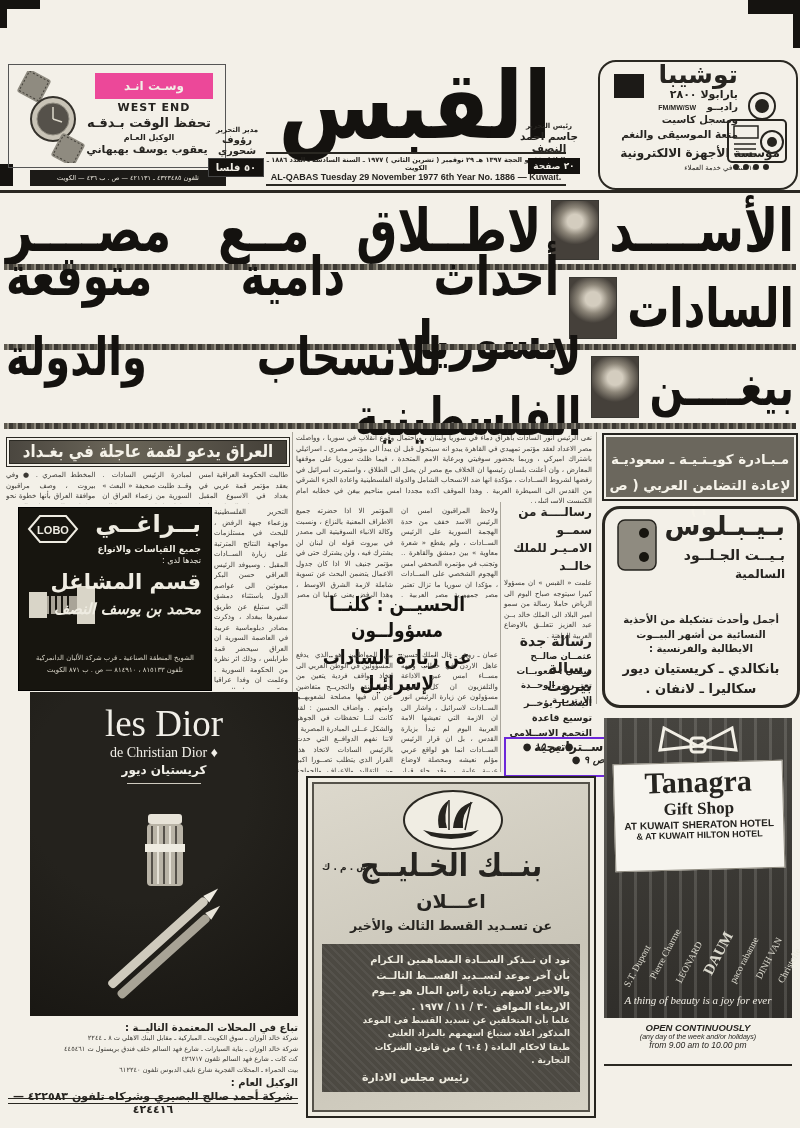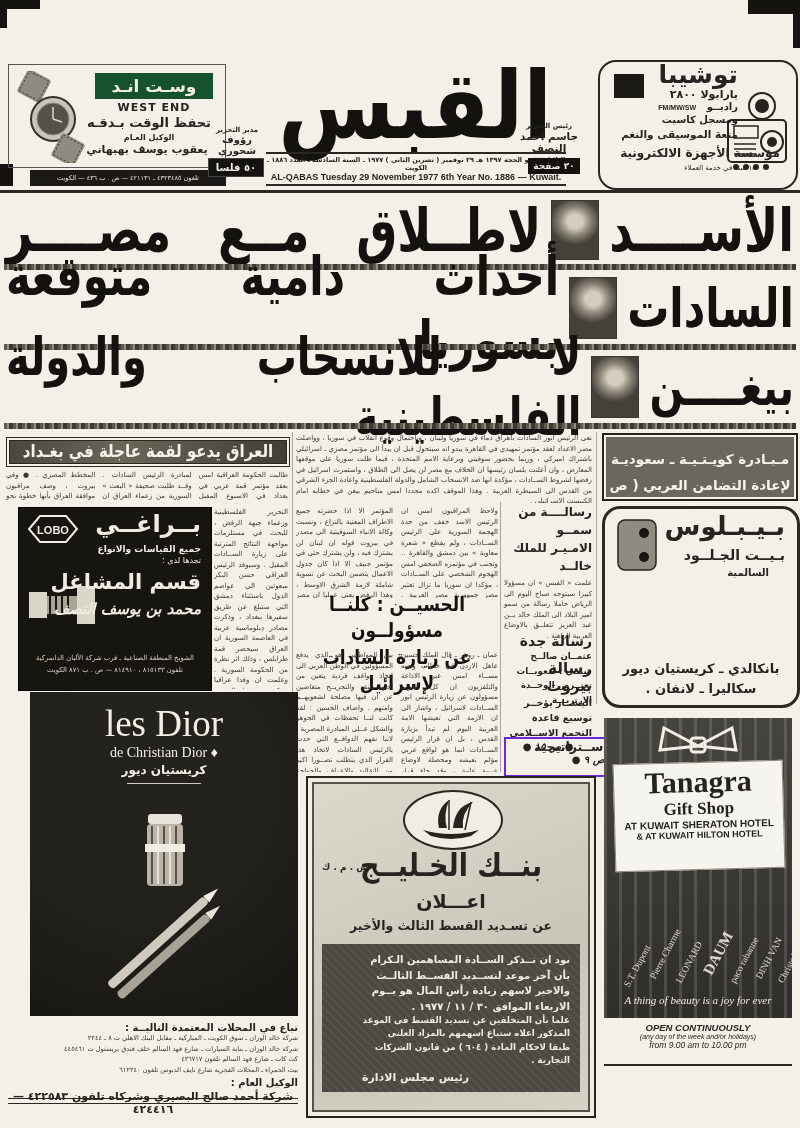--- a/index.html
+++ b/index.html
@@ -11,22 +11,22 @@
   .j{text-align:justify;text-align-last:right;}
   .clip{overflow:hidden;}
   .smalltext{font-size:7px;line-height:1.5;color:#3a3833;}
   .vline{width:1px;background:#aaa69c;}
 
   
   .mark{background:#151310;}
 
   
   .we-ad{left:8px;top:64px;width:216px;height:102px;border:1px solid #555;}
-  .we-badge{left:86px;top:8px;width:118px;height:26px;background:#14532d;color:#f2efe7;
-            font-size:17px;font-weight:bold;line-height:26px;text-align:center;}
+  .we-badge{left:86px;top:8px;width:118px;height:26px;background:#ec4899;color:#f2efe7;
+            font-size:12px;font-weight:bold;line-height:26px;text-align:center;}
   .we-en{left:86px;top:36px;width:118px;font-size:11px;font-weight:bold;text-align:center;letter-spacing:1px;}
   .we-slogan{left:70px;top:50px;width:140px;font-size:13px;font-weight:bold;text-align:center;}
   .we-agent-label{left:70px;top:68px;width:140px;font-size:8px;font-weight:bold;text-align:center;}
   .we-agent{left:60px;top:78px;width:156px;font-size:11px;font-weight:bold;text-align:center;}
   .we-phone{left:30px;top:170px;width:196px;height:16px;background:#1c1a17;color:#e8e4da;
             font-size:6.5px;line-height:16px;text-align:center;}
   .mng{left:206px;top:126px;width:62px;text-align:center;}
   .mng .t1{font-size:7px;font-weight:bold;}
   .mng .t2{font-size:10px;font-weight:bold;}
   .price{left:208px;top:158px;width:54px;height:17px;background:#14120f;color:#f1eee6;
@@ -94,21 +94,21 @@
   .hus-body{left:296px;top:650px;width:202px;height:122px;display:flex;direction:rtl;gap:8px;}
   .hus-body div{flex:1;}
 
   
   .ksbox{left:602px;top:433px;width:192px;height:64px;border:2px solid #26241f;background:#6b675d;
          box-shadow:inset 0 0 0 2px #f3f0e8;}
   .ksbox div{color:#f6f3ea;font-size:13.5px;font-weight:bold;text-align:center;line-height:1.9;padding-top:12px;}
   .byblos{left:602px;top:506px;width:192px;height:196px;border:3px solid #2a2822;border-radius:18px;}
   .by-brand{right:12px;top:2px;font-size:26px;font-weight:bold;}
   .by-sub{right:12px;top:38px;font-size:14px;font-weight:bold;}
-  .by-area{right:28px;top:58px;font-size:10px;font-weight:bold;}
+  .by-area{right:12px;top:58px;font-size:12px;font-weight:bold;}
   .by-head{left:0;right:0;top:72px;font-size:21px;font-weight:bold;text-align:center;}
   .by-body{left:6px;right:6px;top:104px;font-size:10px;font-weight:bold;text-align:center;line-height:1.45;}
   .by-brands{left:4px;right:4px;top:150px;font-size:13px;font-weight:bold;text-align:center;line-height:1.5;}
 
   .tanagra{left:602px;top:716px;width:192px;height:352px;}
   .tan-dark{left:2px;top:2px;width:188px;height:300px;background:
       repeating-linear-gradient(90deg,rgba(245,243,236,.14) 0 3px,rgba(0,0,0,0) 3px 15px),
       linear-gradient(180deg,#46443f,#302e2a);}
   .tan-label{left:10px;top:44px;width:168px;height:106px;background:#f6f4ee;border:1px solid #8c887d;
              transform:rotate(-1.5deg);text-align:center;}
@@ -343,20 +343,25 @@
 
   <div class="abs byblos ar">
     <svg class="abs" style="left:12px;top:10px;" width="40" height="52" viewBox="0 0 40 52">
       <rect x="1" y="1" width="38" height="50" rx="7" fill="#8f8b80" stroke="#26241f" stroke-width="1.5"></rect>
       <circle cx="27" cy="14" r="5" fill="#17150f"></circle>
       <circle cx="27" cy="38" r="5" fill="#17150f"></circle>
     </svg>
     <div class="abs by-brand">بـيـبـلوس</div>
     <div class="abs by-sub">بـيــت الجـلــود</div>
     <div class="abs by-area">السالمية</div>
+    <div class="abs by-body">
+      <div>أجمل وأحدث تشكيلة من الأحذية</div>
+      <div>النسائية من أشهر البيــوت</div>
+      <div>الايطالية والفرنسية :</div>
+    </div>
     <div class="abs by-brands">
       <div>بانكالدي ـ كريستيان ديور</div>
       <div>سكاليرا ـ لانفان .</div>
     </div>
   </div>
 
   <div class="abs tanagra">
     <div class="abs tan-dark">
       <svg class="abs" style="left:44px;top:2px;" width="100" height="44" viewBox="0 0 100 44">
         <path d="M50 26 L16 8 L12 30 L50 26 Z" fill="none" stroke="#f2efe6" stroke-width="3"></path>

